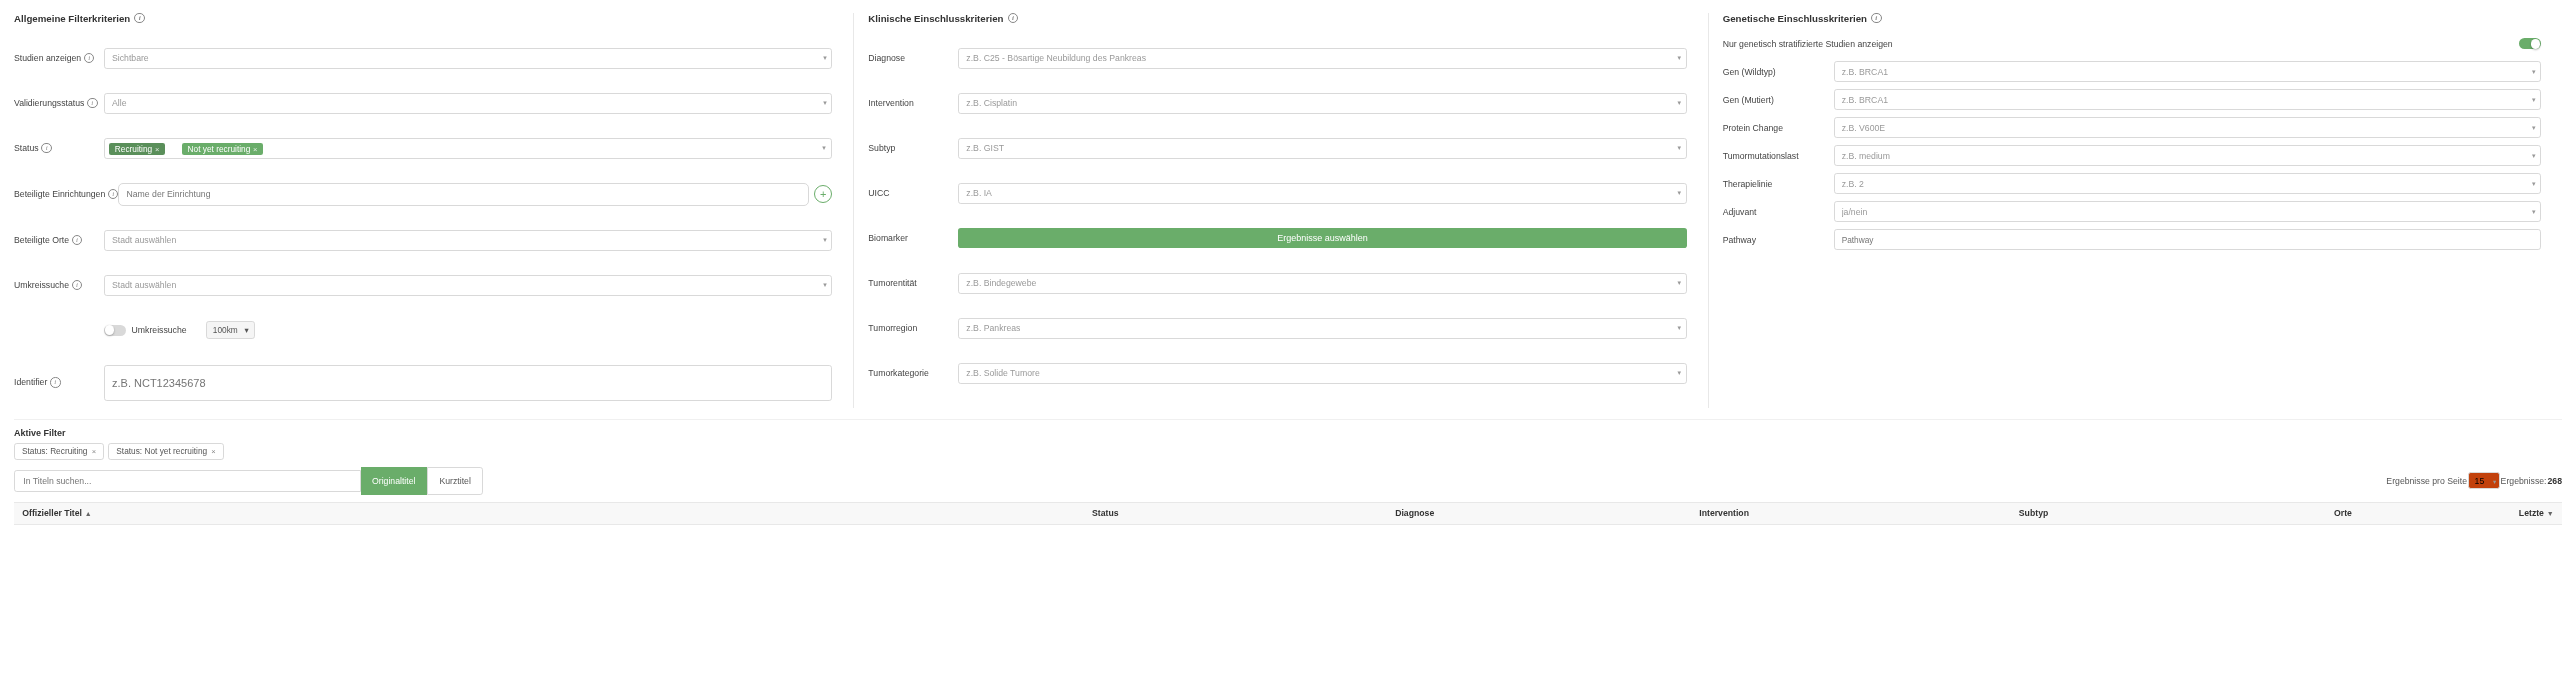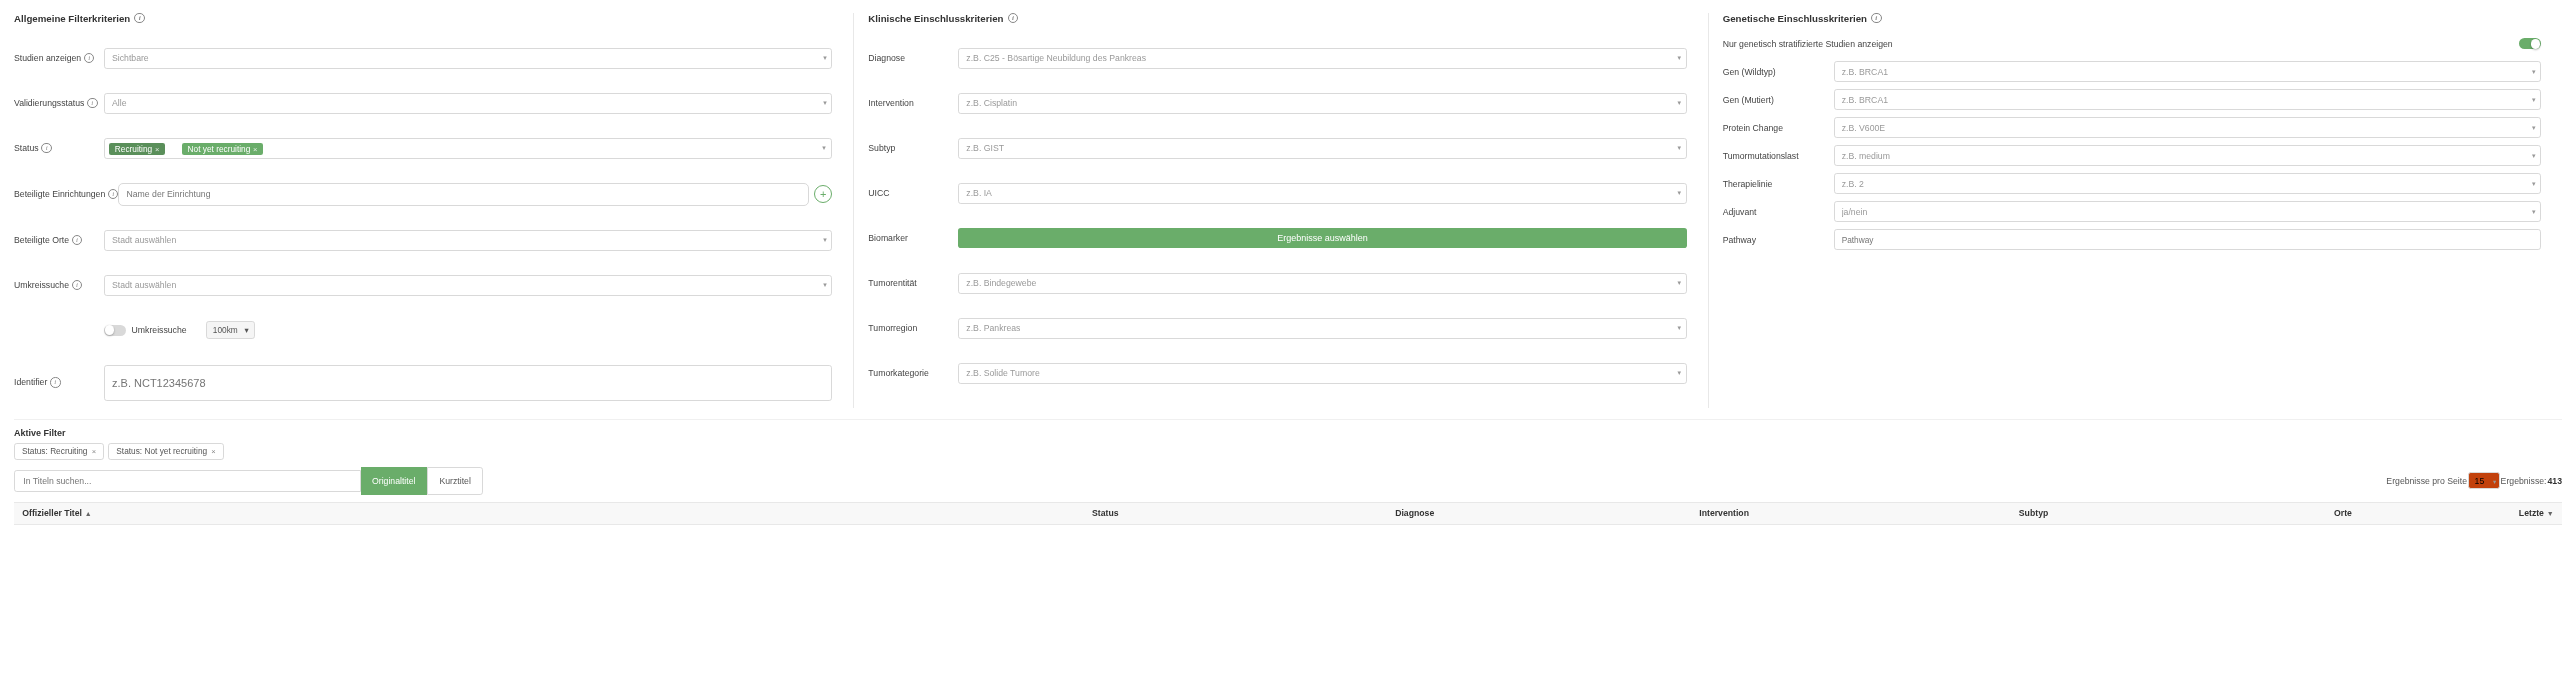--- a/index.html
+++ b/index.html
@@ -791,21 +791,21 @@
         <div class="per-page-wrapper">
           <select class="per-page-dropdown">
             <option>15</option>
             <option>10</option>
             <option>25</option>
             <option>50</option>
           </select>
           <span style="position:absolute;right:3.5px;top:50%;transform:translateY(-50%);font-size:6.3px;color:#999;pointer-events:none;">▾</span>
         </div>
         <span>Ergebnisse:</span>
-        <span class="results-count">413</span>
+        <span class="results-count">268</span>
       </div>
     </div>
   </div>
 
   <div class="table-header">
     <div class="th-title">
       <span>Offizieller Titel</span>
       <span class="sort-icon">▲</span>
     </div>
     <div class="th-col">

